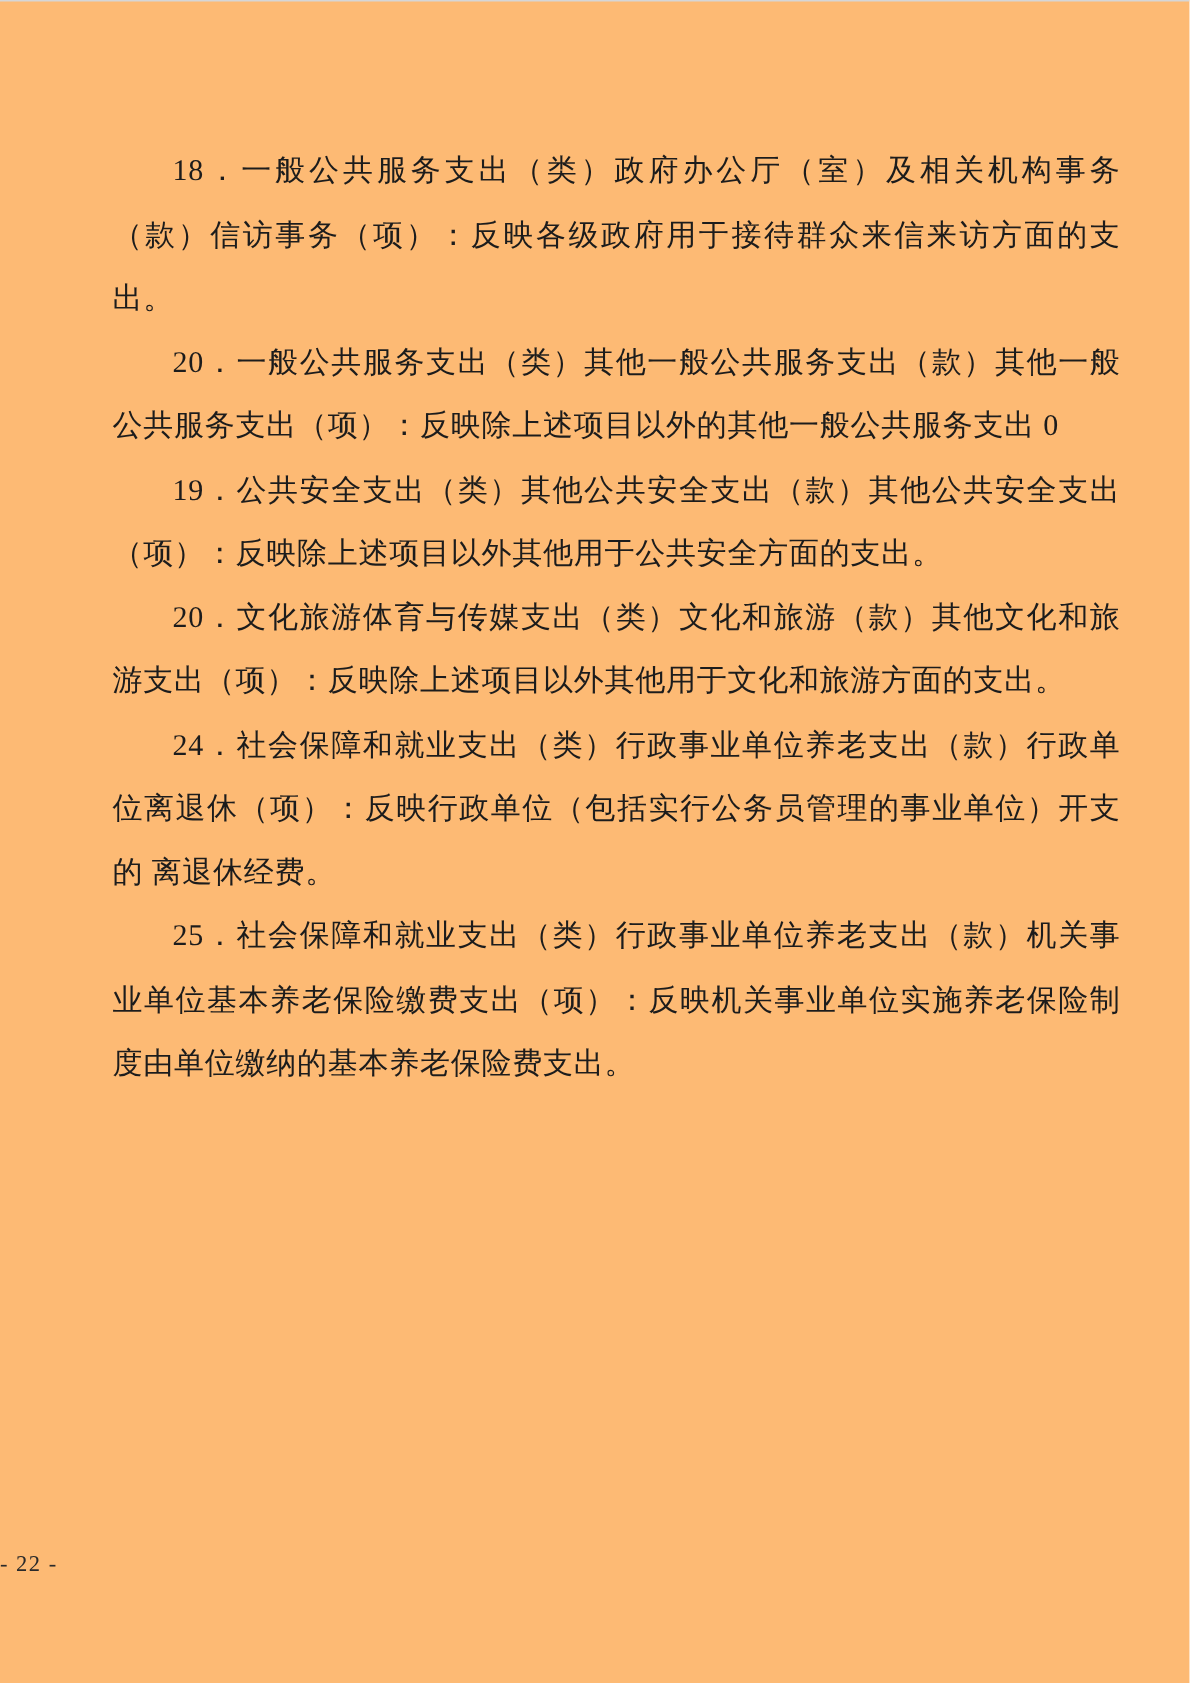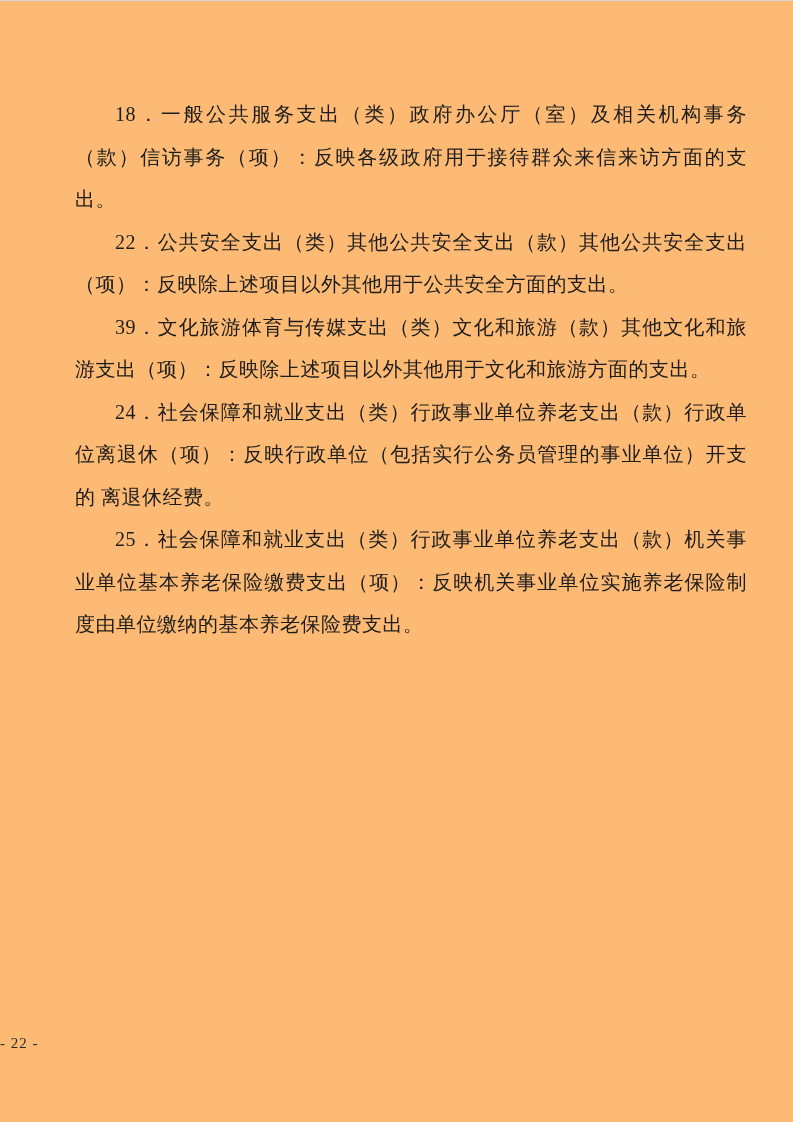--- a/index.html
+++ b/index.html
@@ -46,19 +46,20 @@
     color: #2a2a2a;
     font-family: "Liberation Serif", "DejaVu Serif", serif;
   }
 </style>
 </head>
 <body>
 
 <div class="page">
   <div class="content">
     <p>18．一般公共服务支出（类）政府办公厅（室）及相关机构事务（款）信访事务（项）：反映各级政府用于接待群众来信来访方面的支出。</p>
-    <p>22．公共安全支出（类）其他公共安全支出（款）其他公共安全支出（项）：反映除上述项目以外其他用于公共安全方面的支出。</p>
-    <p>39．文化旅游体育与传媒支出（类）文化和旅游（款）其他文化和旅游支出（项）：反映除上述项目以外其他用于文化和旅游方面的支出。</p>
+    <p>20．一般公共服务支出（类）其他一般公共服务支出（款）其他一般公共服务支出（项）：反映除上述项目以外的其他一般公共服务支出 0</p>
+    <p>19．公共安全支出（类）其他公共安全支出（款）其他公共安全支出（项）：反映除上述项目以外其他用于公共安全方面的支出。</p>
+    <p>20．文化旅游体育与传媒支出（类）文化和旅游（款）其他文化和旅游支出（项）：反映除上述项目以外其他用于文化和旅游方面的支出。</p>
     <p>24．社会保障和就业支出（类）行政事业单位养老支出（款）行政单位离退休（项）：反映行政单位（包括实行公务员管理的事业单位）开支的 离退休经费。</p>
     <p>25．社会保障和就业支出（类）行政事业单位养老支出（款）机关事业单位基本养老保险缴费支出（项）：反映机关事业单位实施养老保险制度由单位缴纳的基本养老保险费支出。</p>
   </div>
   <div class="page-number">- 22 -</div>
 </div>
 
 </body></html>

